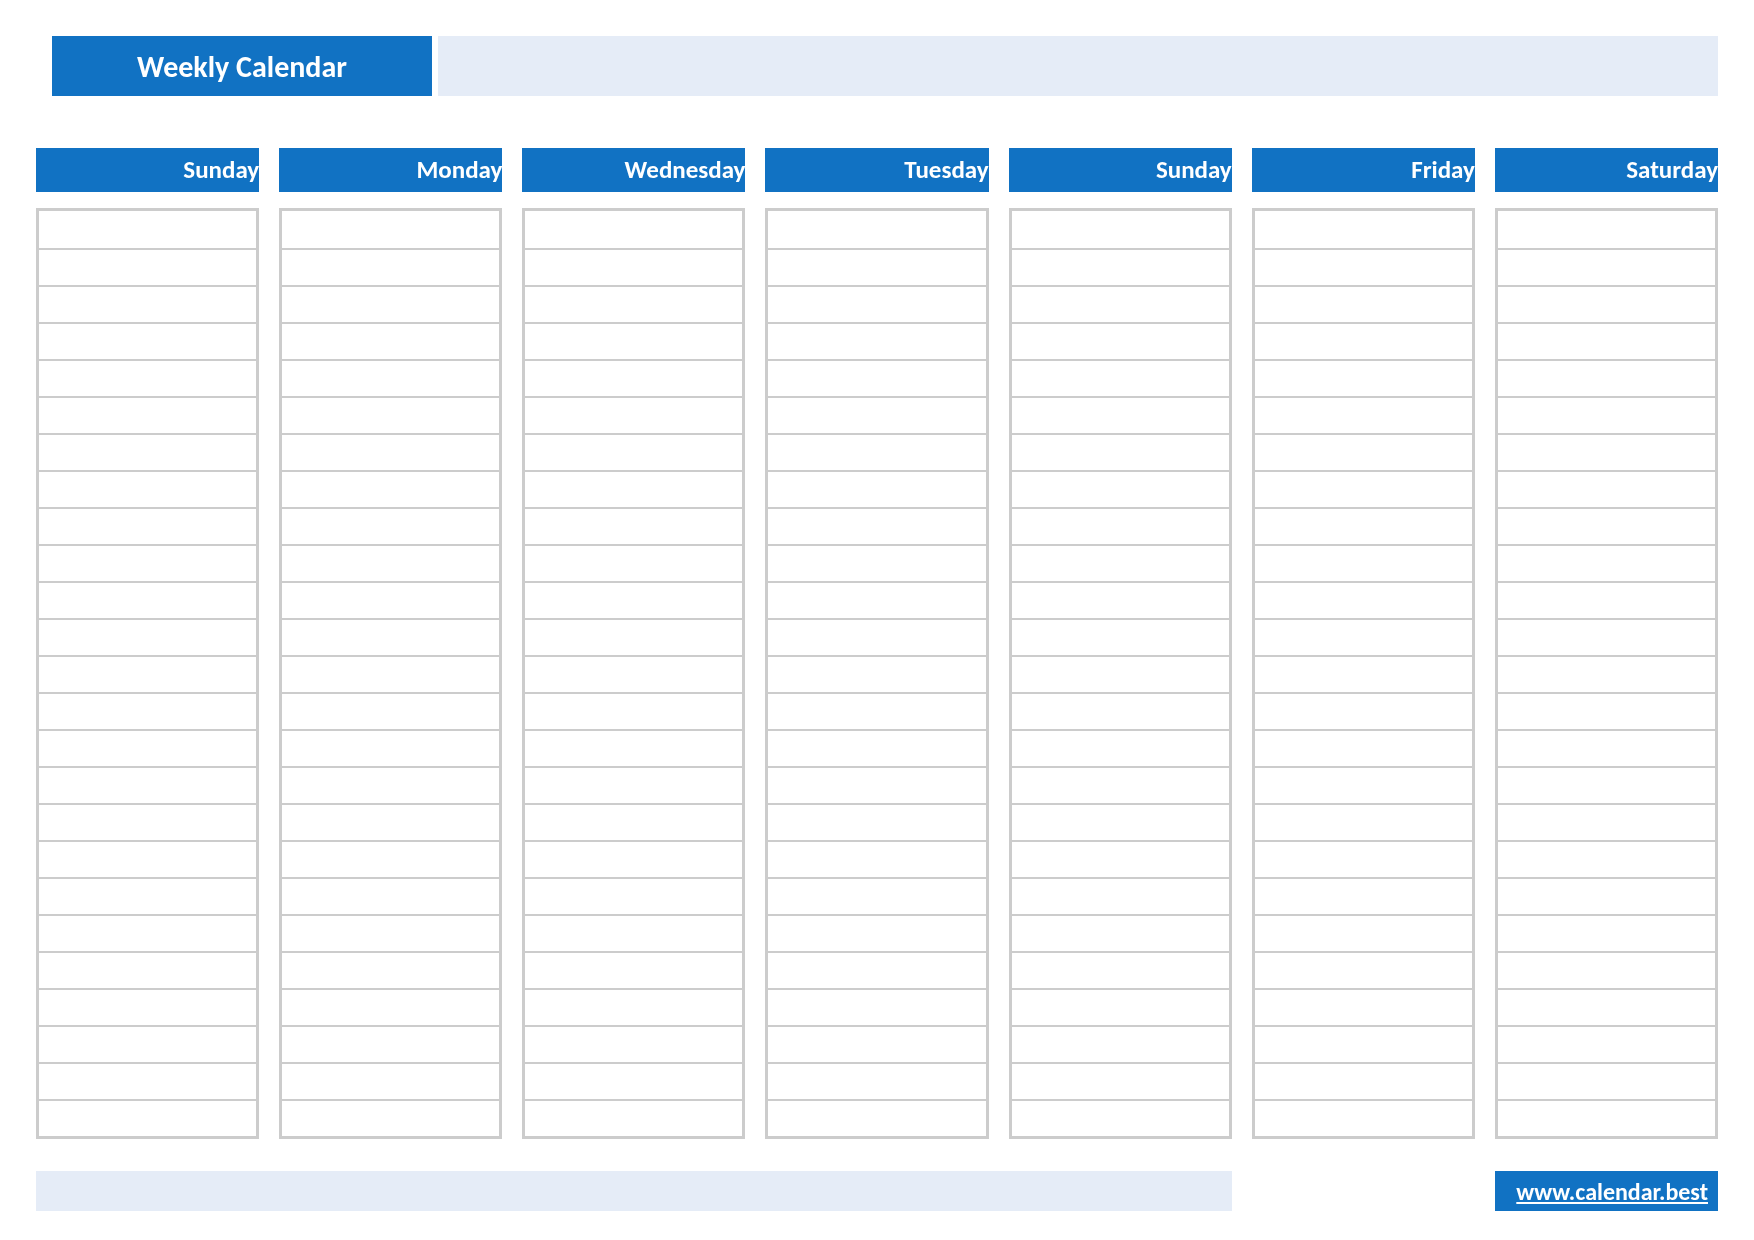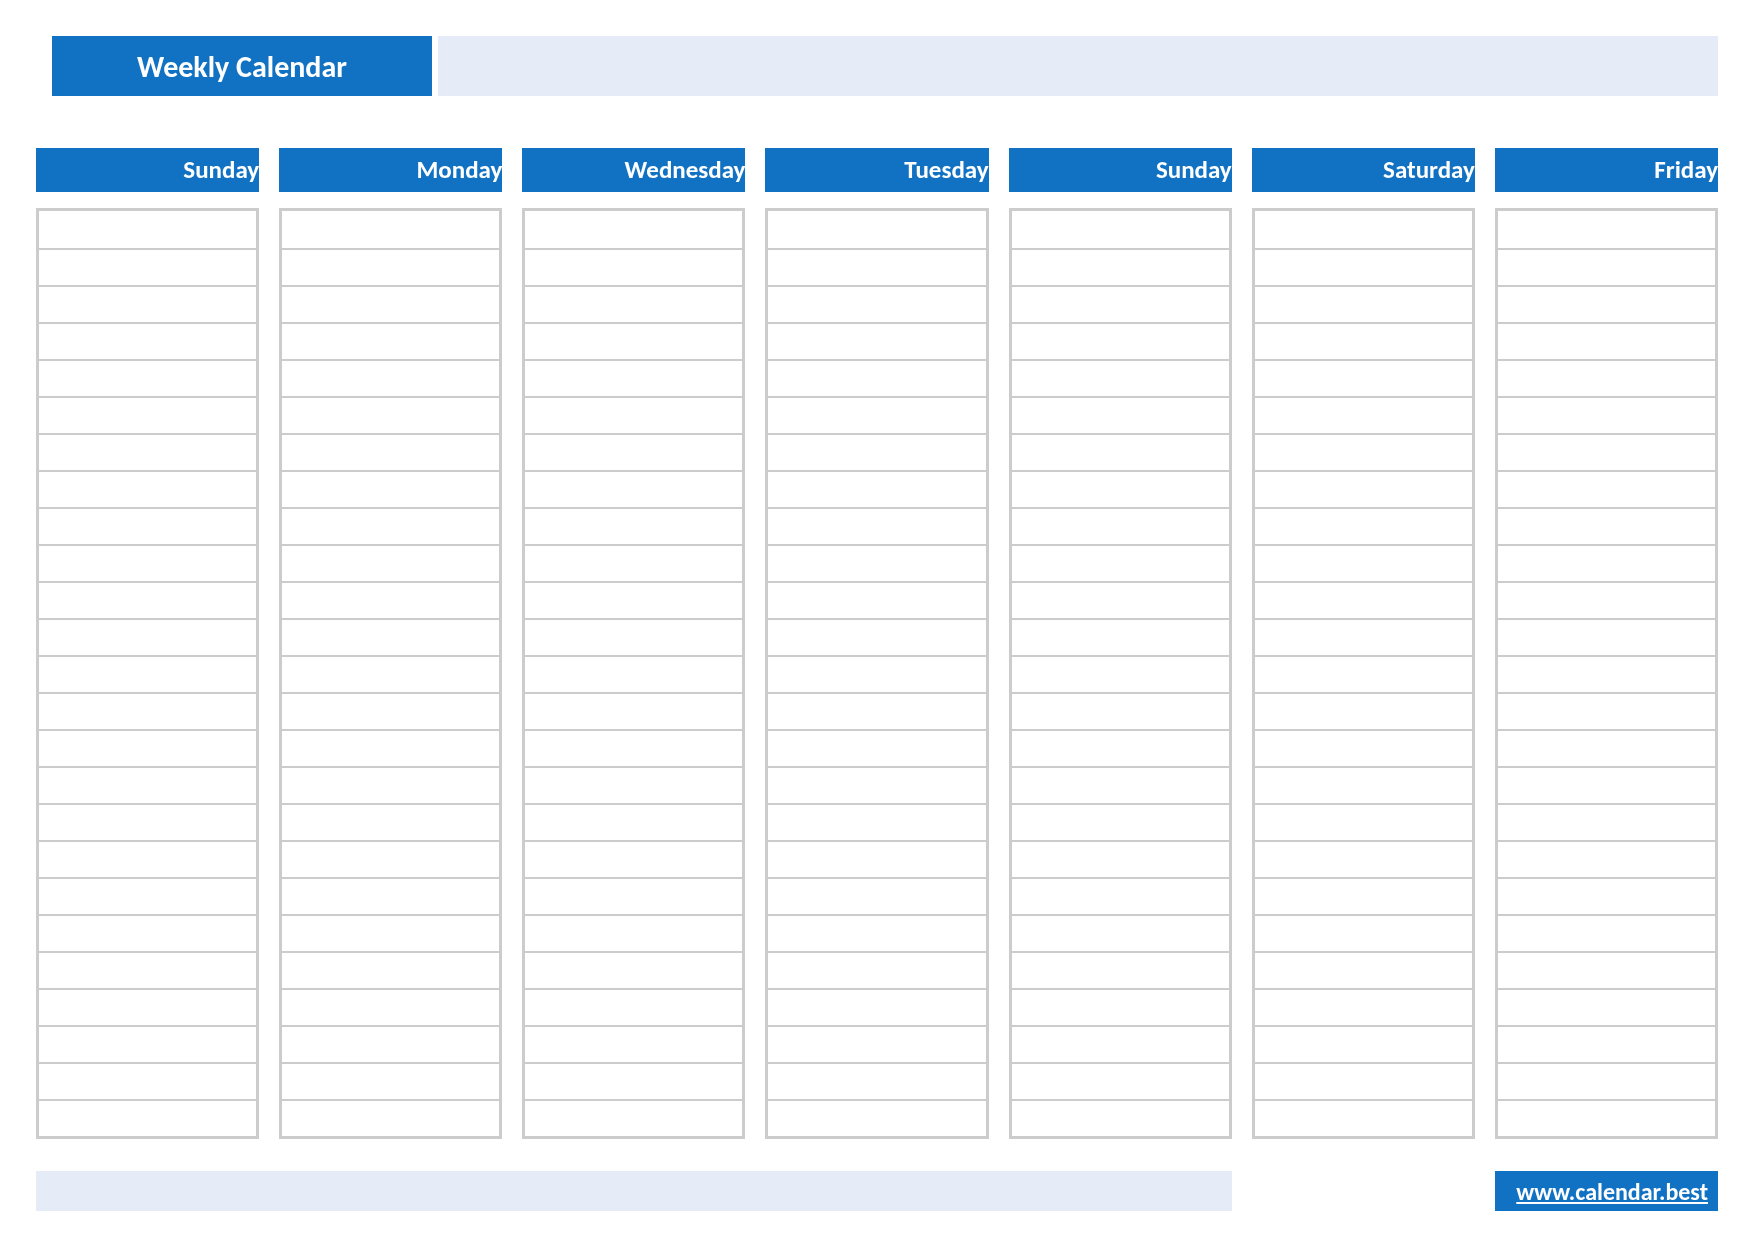--- a/index.html
+++ b/index.html
@@ -116,22 +116,22 @@
   <div class="title-bar">Weekly Calendar</div>
   <div class="header-spacer"></div>
 </div>
 
 <div class="day-labels">
   <div class="day-label">Sunday</div>
   <div class="day-label">Monday</div>
   <div class="day-label">Wednesday</div>
   <div class="day-label">Tuesday</div>
   <div class="day-label">Sunday</div>
+  <div class="day-label">Friday</div>
   <div class="day-label">Saturday</div>
-  <div class="day-label">Friday</div>
 </div>
 
 <div class="columns-row" id="columns-row">
     <div class="day-column">
       <div class="slot"></div>
       <div class="slot"></div>
       <div class="slot"></div>
       <div class="slot"></div>
       <div class="slot"></div>
       <div class="slot"></div>

